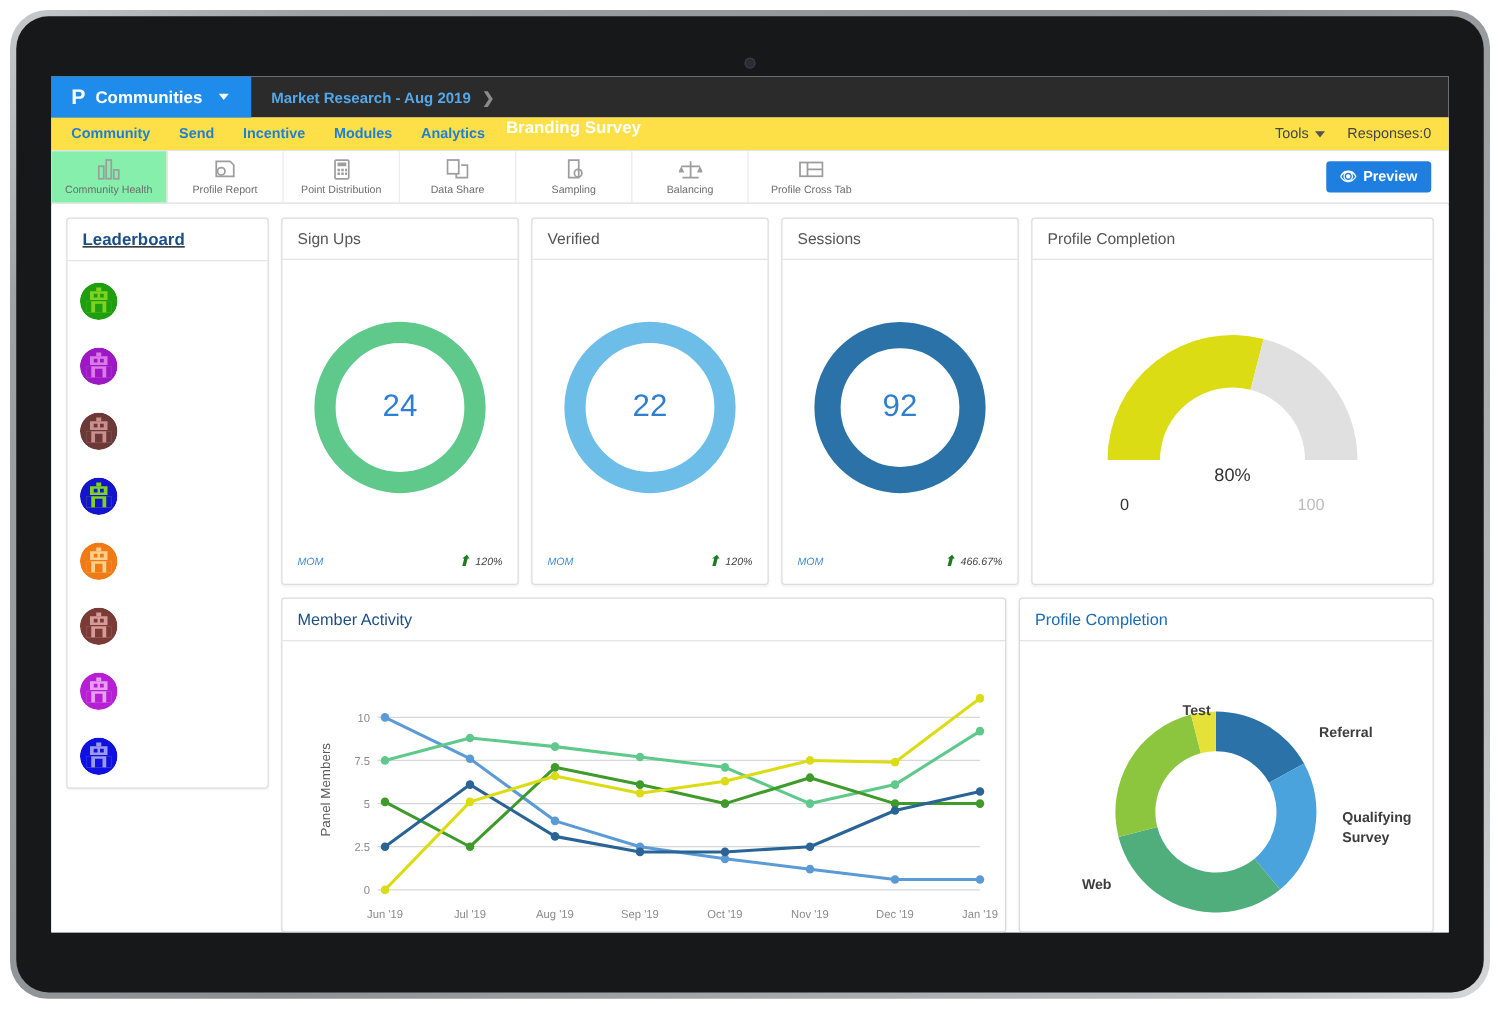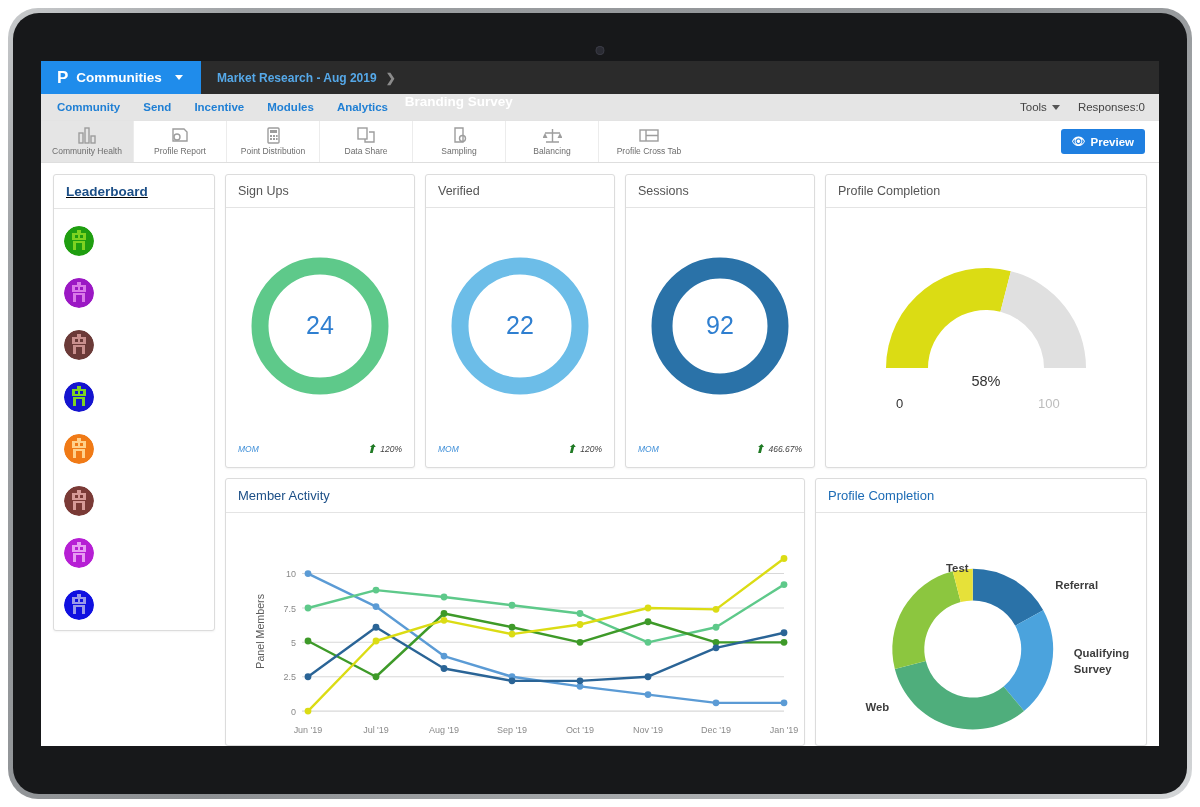--- a/index.html
+++ b/index.html
@@ -61,21 +61,21 @@
   .crumbs {
     display: flex; align-items: center; gap: 9px;
     padding-left: 16px; color: #fff;
   }
   .crumb-link { color: #55a8e8; font-size: 12px; font-weight: bold; }
   .crumb-sep { color: #8b8b8b; font-size: 12px; font-weight: bold; }
   .crumb-current { color: #ffffff; font-size: 13.5px; font-weight: bold; margin-top: 48px; }
 
   
   .navbar {
-    height: 27px; background: #e5e5e5; border-bottom: 1px solid #e3e3e3;
+    height: 27px; background: #fde047; border-bottom: 1px solid #e3e3e3;
     display: flex; align-items: center; padding-left: 16px;
   }
   .nav-item {
     color: #1f7fd4; font-size: 11.5px; font-weight: bold;
     margin-right: 23px; white-space: nowrap;
   }
   .nav-right { margin-left: auto; display: flex; align-items: center; gap: 18px; padding-right: 14px; }
   .nav-tools { color: #444; font-size: 11.5px; display: flex; align-items: center; gap: 5px; }
   .nav-tools .caret {
     width: 0; height: 0;
@@ -87,21 +87,21 @@
   
   .toolbar {
     height: 42px; background: #fff; border-bottom: 1px solid #dedede;
     display: flex; align-items: stretch; position: relative;
   }
   .tool {
     width: 93px; display: flex; flex-direction: column;
     align-items: center; justify-content: center; gap: 2px;
     border-right: 1px solid #ececec;
   }
-  .tool.active { background: #e5e5e5; }
+  .tool.active { background: #86efac; }
   .tool-ico { height: 17px; display: flex; align-items: flex-end; }
   .tool-label { font-size: 8.5px; color: #6d6d6d; white-space: nowrap; }
   .toolbar-right {
     margin-left: auto; display: flex; align-items: center;
     gap: 9px; padding-right: 14px;
   }
   .urlbox {
     width: 210px; height: 25px; border: 1px solid #c9c9c9; background: #f7f7f7;
     border-radius: 2px; display: flex; align-items: center;
     padding: 0 6px 0 9px;
@@ -571,21 +571,21 @@
 
             <div class="card gauge-card">
               <div class="card-head">
                 <span class="gauge-title">Profile Completion</span>
               </div>
               <div class="gauge-body">
                 <svg class="gauge-svg" id="gauge-svg" width="220" height="120" viewBox="0 0 220 120">
                     <path d="M10 108.00000000000001 A100 100 0 0 1 134.8689887164855 11.141683887136892 L124.42401345556158 51.8221766545394 A58 58 0 0 0 52 108 Z" fill="#dbdc14"></path>
                     <path d="M134.8689887164855 11.141683887136892 A100 100 0 0 1 210 107.99999999999997 L168 107.99999999999999 A58 58 0 0 0 124.42401345556158 51.8221766545394 Z" fill="#e0e0e0"></path>
                   </svg>
-                <div class="gauge-pct">58%</div>
+                <div class="gauge-pct">80%</div>
                 <div class="gauge-min">0</div>
                 <div class="gauge-max">100</div>
               </div>
             </div>
           </div>
 
           <div class="bottom-row">
 
             <div class="card activity-card">
               <div class="card-head">

